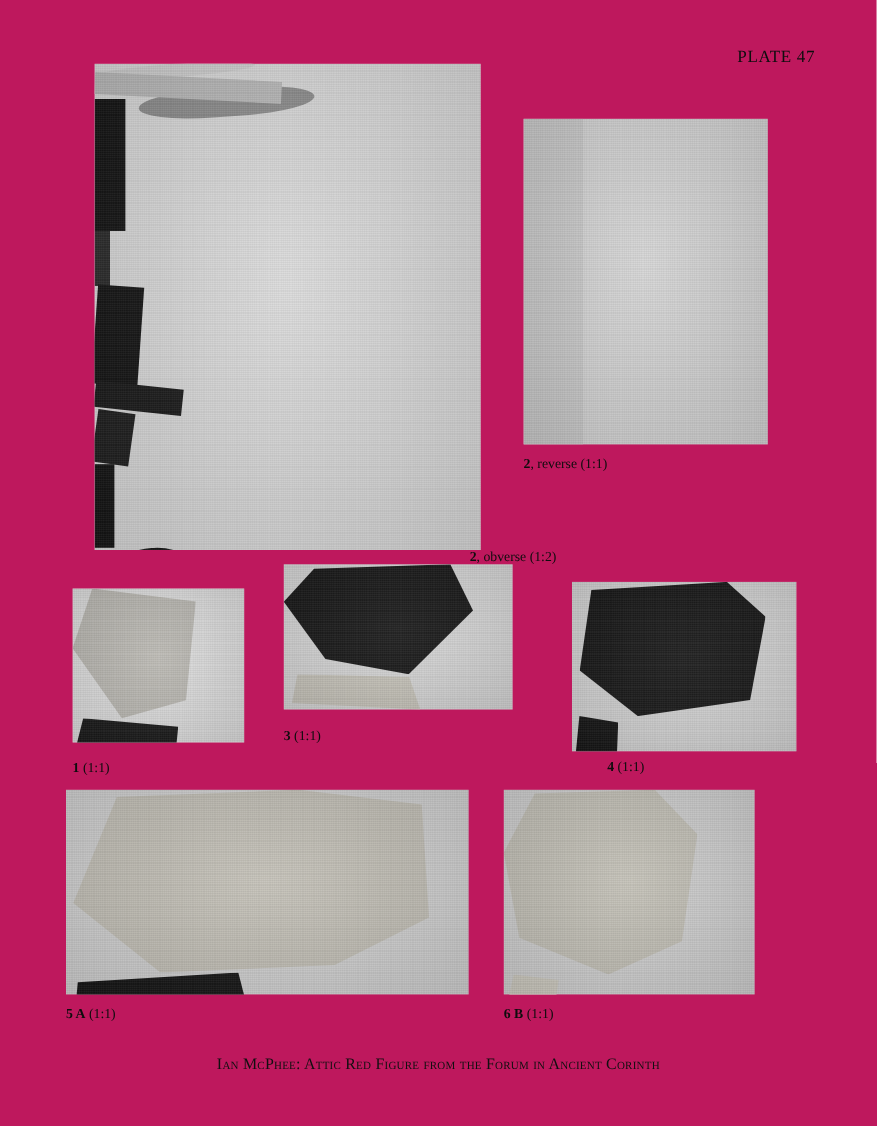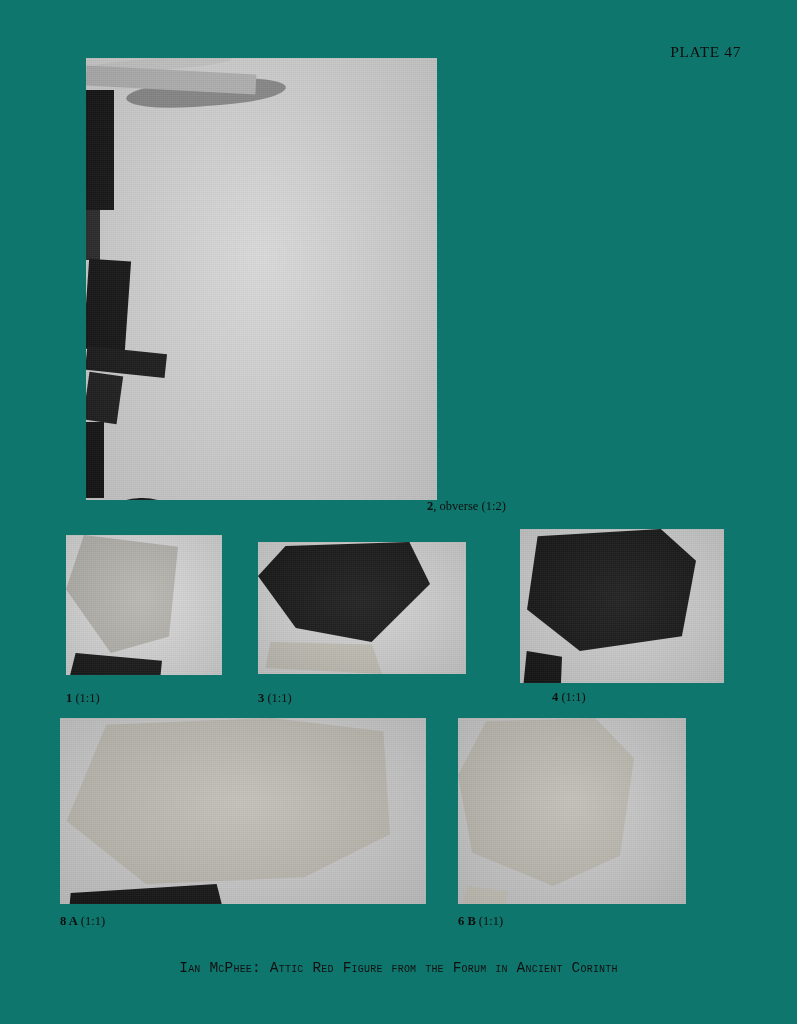--- a/index.html
+++ b/index.html
@@ -12,21 +12,21 @@
     height: 1024px;
     position: relative;
     font-family: "Liberation Serif", serif;
     color: #111;
     overflow: hidden;
   }
 
   .page {
     position: absolute;
     inset: 0;
-    background: #0f766e;
+    background: #be185d;
   }
 
   
   .plate-label {
     position: absolute;
     right: 56px;
     top: 43px;
     font-family: "Liberation Serif", serif;
     font-size: 15.5px;
     letter-spacing: 0.6px;
@@ -94,21 +94,21 @@
   #fig1 { left: 66px; top: 535px; }
   #fig1 .plate-img { width: 156px; height: 140px; background:#dcdcdc; }
   #fig1 .caption { left: 0px; top: 156px; }
 
   .f1-sherd { left: 20px; top: 12px; width: 112px; height: 118px; background:#b9b7b1;
               clip-path: polygon(16% 0, 100% 10%, 92% 86%, 40% 100%, 0 46%);}
   .f1-blk { left: 28px; top: 22px; width: 96px; height: 96px; background:#191919;
             clip-path: polygon(10% 0, 100% 8%, 92% 88%, 34% 100%, 0 40%);}
 
   
-  #fig3 { left: 258px; top: 542px; }
+  #fig3 { left: 258px; top: 513px; }
   #fig3 .plate-img { width: 208px; height: 132px; background:#d6d6d6; }
   #fig3 .caption { left: 0px; top: 149px; }
 
   .f3-sherd { left: 20px; top: 20px; width: 172px; height: 100px; background:#171717;
               clip-path: polygon(16% 4%, 88% 0, 100% 42%, 66% 100%, 22% 86%, 0 34%);}
   .f3-pale-top { left: 28px; top: 22px; width: 124px; height: 42px; background:#c8c5bb;
                  clip-path: polygon(10% 0, 92% 6%, 100% 76%, 6% 62%);}
 
   
   #fig4 { left: 520px; top: 529px; }
@@ -145,21 +145,21 @@
     position: absolute;
     left: 0;
     right: 0;
     top: 960px;
     text-align: center;
     font-family: "Liberation Serif", serif;
     font-size: 14.5px;
     letter-spacing: 0.2px;
     color: #101010;
   }
-  .sc { font-variant: small-caps; font-family: Liberation Mono, monospace; }
+  .sc { font-variant: small-caps; }
 </style>
 </head>
 <body>
 
 <div class="page">
 
   <div class="plate-label">PLATE 47</div>
 
   <div class="fig" id="fig2obv">
     <div class="plate-img">
@@ -175,20 +175,31 @@
       <div class="o-loop-out"></div>
 
       <div class="grain"></div>
       <div class="vign"></div>
     </div>
     <div class="caption">
       <b>2</b><span>, obverse (1:2)</span>
     </div>
   </div>
 
+  <div class="fig" id="fig2rev">
+    <div class="plate-img">
+      <div class="r-right-edge"></div>
+
+      <div class="grain"></div>
+      <div class="vign"></div>
+    </div>
+    <div class="caption">
+      <b>2</b><span>, reverse (1:1)</span>
+    </div>
+  </div>
 
   <div class="fig" id="fig1">
     <div class="plate-img">
       <div class="f1-sherd"></div>
       <div class="f1-blk"></div>
 
       <div class="grain"></div>
       <div class="vign"></div>
     </div>
     <div class="caption">
@@ -224,21 +235,21 @@
 
   <div class="fig" id="fig5a">
     <div class="plate-img">
       <div class="a-sherd"></div>
       <div class="a-blk-right"></div>
 
       <div class="grain"></div>
       <div class="vign"></div>
     </div>
     <div class="caption">
-      <b>8 A</b><span> (1:1)</span>
+      <b>5 A</b><span> (1:1)</span>
     </div>
   </div>
 
   <div class="fig" id="fig5b">
     <div class="plate-img">
       <div class="b-sherd"></div>
       <div class="b-pale-left"></div>
 
       <div class="grain"></div>
       <div class="vign"></div>

